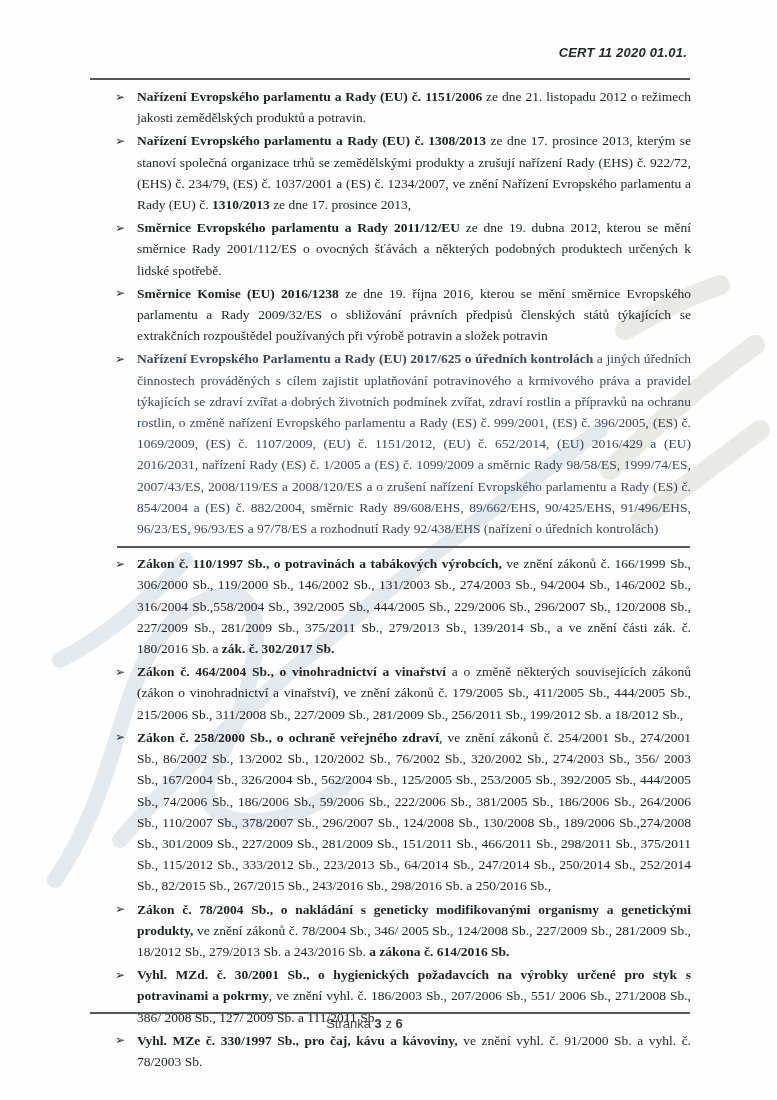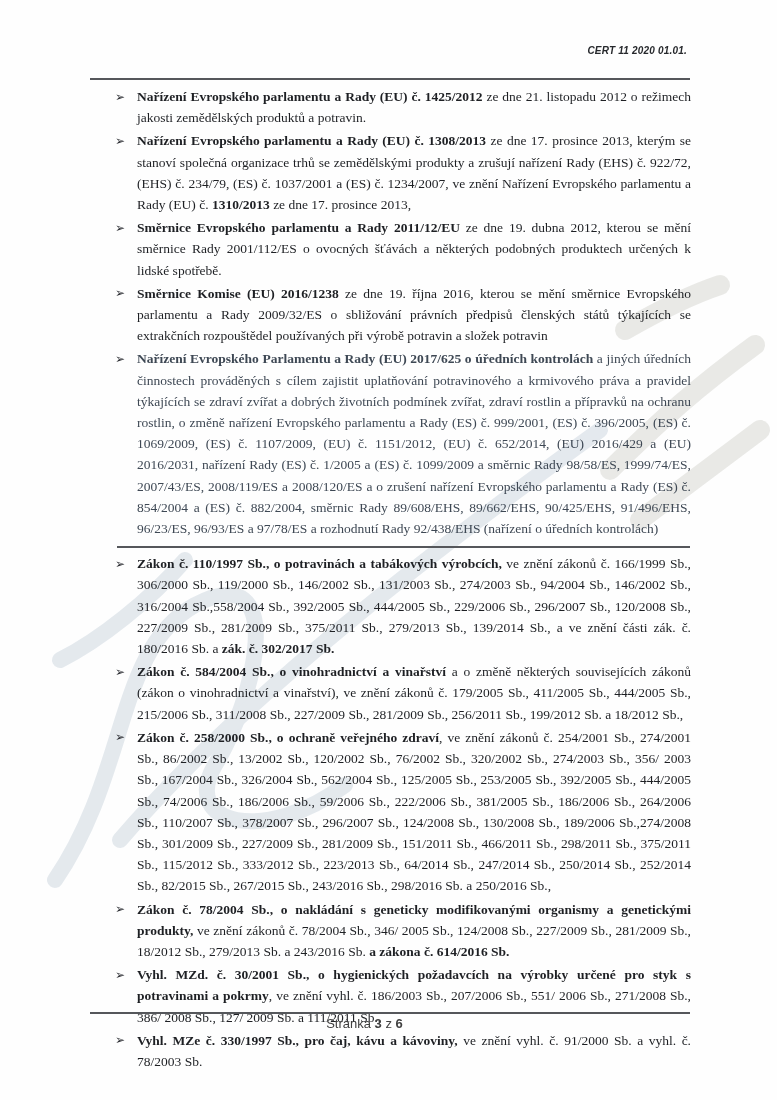--- a/index.html
+++ b/index.html
@@ -19,21 +19,21 @@
     color:var(--text);
   }
   .watermark{
     position:absolute;left:0;top:0;width:777px;height:1100px;
     pointer-events:none;z-index:0;
   }
   .doc-code{
     position:absolute;top:45px;right:90px;
     font-family:"Liberation Sans", sans-serif;
     font-style:italic;font-weight:600;
-    font-size:10px;letter-spacing:.2px;
+    font-size:13px;letter-spacing:.2px;
     color:#26282c;z-index:2;
   }
   .rule{
     position:absolute;left:90px;width:600px;height:0;
     border-top:2px solid var(--rule);z-index:2;
   }
   .rule.top{top:78px;}
   .rule.bottom{top:1012px;}
   .content{
     position:absolute;left:117px;top:86px;width:574px;z-index:1;
@@ -85,30 +85,30 @@
         <path d="M640,520 C680,490 720,460 760,430"></path>
       </g>
     </g>
   </svg>
 
   <div class="doc-code">CERT 11 2020 01.01.</div>
   <div class="rule top"></div>
 
   <div class="content">
     <ul class="legal-list" id="list-eu">
-        <li class="item"><span class="arrow">➢</span><span class="bold">Nařízení Evropského parlamentu a Rady (EU) č. 1425/2012</span><span class=""> ze dne 21. listopadu 2012 o režimech jakosti zemědělských produktů a potravin.</span></li>
+        <li class="item"><span class="arrow">➢</span><span class="bold">Nařízení Evropského parlamentu a Rady (EU) č. 1151/2006</span><span class=""> ze dne 21. listopadu 2012 o režimech jakosti zemědělských produktů a potravin.</span></li>
         <li class="item"><span class="arrow">➢</span><span class="bold">Nařízení Evropského parlamentu a Rady (EU) č. 1308/2013</span><span class=""> ze dne 17. prosince 2013, kterým se stanoví společná organizace trhů se zemědělskými produkty a zrušují nařízení Rady (EHS) č. 922/72, (EHS) č. 234/79, (ES) č. 1037/2001 a (ES) č. 1234/2007, ve znění Nařízení Evropského parlamentu a Rady (EU) č. </span><span class="bold">1310/2013</span><span class=""> ze dne 17. prosince 2013,</span></li>
         <li class="item"><span class="arrow">➢</span><span class="bold">Směrnice Evropského parlamentu a Rady 2011/12/EU</span><span class=""> ze dne 19. dubna 2012, kterou se mění směrnice Rady 2001/112/ES o ovocných šťávách a některých podobných produktech určených k lidské spotřebě.</span></li>
         <li class="item"><span class="arrow">➢</span><span class="bold">Směrnice Komise (EU) 2016/1238</span><span class=""> ze dne 19. října 2016, kterou se mění směrnice Evropského parlamentu a Rady 2009/32/ES o sbližování právních předpisů členských států týkajících se extrakčních rozpouštědel používaných při výrobě potravin a složek potravin</span></li>
         <li class="item faded"><span class="arrow">➢</span><span class="bold">Nařízení Evropského Parlamentu a Rady (EU) 2017/625 o úředních kontrolách</span><span class=""> a jiných úředních činnostech prováděných s cílem zajistit uplatňování potravinového a krmivového práva a pravidel týkajících se zdraví zvířat a dobrých životních podmínek zvířat, zdraví rostlin a přípravků na ochranu rostlin, o změně nařízení Evropského parlamentu a Rady (ES) č. 999/2001, (ES) č. 396/2005, (ES) č. 1069/2009, (ES) č. 1107/2009, (EU) č. 1151/2012, (EU) č. 652/2014, (EU) 2016/429 a (EU) 2016/2031, nařízení Rady (ES) č. 1/2005 a (ES) č. 1099/2009 a směrnic Rady 98/58/ES, 1999/74/ES, 2007/43/ES, 2008/119/ES a 2008/120/ES a o zrušení nařízení Evropského parlamentu a Rady (ES) č. 854/2004 a (ES) č. 882/2004, směrnic Rady 89/608/EHS, 89/662/EHS, 90/425/EHS, 91/496/EHS, 96/23/ES, 96/93/ES a 97/78/ES a rozhodnutí Rady 92/438/EHS (nařízení o úředních kontrolách)</span></li>
       </ul>
     <hr class="divider">
     <ul class="legal-list" id="list-national">
         <li class="item"><span class="arrow">➢</span><span class="bold">Zákon č. 110/1997 Sb., o potravinách a tabákových výrobcích,</span><span class=""> ve znění zákonů č. 166/1999 Sb., 306/2000 Sb., 119/2000 Sb., 146/2002 Sb., 131/2003 Sb., 274/2003 Sb., 94/2004 Sb., 146/2002 Sb., 316/2004 Sb.,558/2004 Sb., 392/2005 Sb., 444/2005 Sb., 229/2006 Sb., 296/2007 Sb., 120/2008 Sb., 227/2009 Sb., 281/2009 Sb., 375/2011 Sb., 279/2013 Sb., 139/2014 Sb., a ve znění části zák. č. 180/2016 Sb. a </span><span class="bold">zák. č. 302/2017 Sb.</span></li>
-        <li class="item"><span class="arrow">➢</span><span class="bold">Zákon č. 584/2004 Sb., o vinohradnictví a vinařství</span><span class=""> a o změně některých souvisejících zákonů (zákon o vinohradnictví a vinařství), ve znění zákonů č. 179/2005 Sb., 411/2005 Sb., 444/2005 Sb., 215/2006 Sb., 311/2008 Sb., 227/2009 Sb., 281/2009 Sb., 256/2011 Sb., 199/2012 Sb. a 18/2012 Sb.,</span></li>
+        <li class="item"><span class="arrow">➢</span><span class="bold">Zákon č. 464/2004 Sb., o vinohradnictví a vinařství</span><span class=""> a o změně některých souvisejících zákonů (zákon o vinohradnictví a vinařství), ve znění zákonů č. 179/2005 Sb., 411/2005 Sb., 444/2005 Sb., 215/2006 Sb., 311/2008 Sb., 227/2009 Sb., 281/2009 Sb., 256/2011 Sb., 199/2012 Sb. a 18/2012 Sb.,</span></li>
         <li class="item"><span class="arrow">➢</span><span class="bold">Zákon č. 258/2000 Sb., o ochraně veřejného zdraví</span><span class="">, ve znění zákonů č. 254/2001 Sb., 274/2001 Sb., 86/2002 Sb., 13/2002 Sb., 120/2002 Sb., 76/2002 Sb., 320/2002 Sb., 274/2003 Sb., 356/ 2003 Sb., 167/2004 Sb., 326/2004 Sb., 562/2004 Sb., 125/2005 Sb., 253/2005 Sb., 392/2005 Sb., 444/2005 Sb., 74/2006 Sb., 186/2006 Sb., 59/2006 Sb., 222/2006 Sb., 381/2005 Sb., 186/2006 Sb., 264/2006 Sb., 110/2007 Sb., 378/2007 Sb., 296/2007 Sb., 124/2008 Sb., 130/2008 Sb., 189/2006 Sb.,274/2008 Sb., 301/2009 Sb., 227/2009 Sb., 281/2009 Sb., 151/2011 Sb., 466/2011 Sb., 298/2011 Sb., 375/2011 Sb., 115/2012 Sb., 333/2012 Sb., 223/2013 Sb., 64/2014 Sb., 247/2014 Sb., 250/2014 Sb., 252/2014 Sb., 82/2015 Sb., 267/2015 Sb., 243/2016 Sb., 298/2016 Sb. a 250/2016 Sb.,</span></li>
         <li class="item"><span class="arrow">➢</span><span class="bold">Zákon č. 78/2004 Sb., o nakládání s geneticky modifikovanými organismy a genetickými produkty,</span><span class=""> ve znění zákonů č. 78/2004 Sb., 346/ 2005 Sb., 124/2008 Sb., 227/2009 Sb., 281/2009 Sb., 18/2012 Sb., 279/2013 Sb. a 243/2016 Sb. </span><span class="bold">a zákona č. 614/2016 Sb.</span></li>
         <li class="item"><span class="arrow">➢</span><span class="bold">Vyhl. MZd. č. 30/2001 Sb., o hygienických požadavcích na výrobky určené pro styk s potravinami a pokrmy</span><span class="">, ve znění vyhl. č. 186/2003 Sb., 207/2006 Sb., 551/ 2006 Sb., 271/2008 Sb., 386/ 2008 Sb., 127/ 2009 Sb. a 111/2011 Sb.,</span></li>
         <li class="item"><span class="arrow">➢</span><span class="bold">Vyhl. MZe č. 330/1997 Sb., pro čaj, kávu a kávoviny,</span><span class=""> ve znění vyhl. č. 91/2000 Sb. a vyhl. č. 78/2003 Sb.</span></li>
       </ul>
   </div>
 
   <div class="rule bottom"></div>
   <div class="footer">
     <span>Stránka</span>

